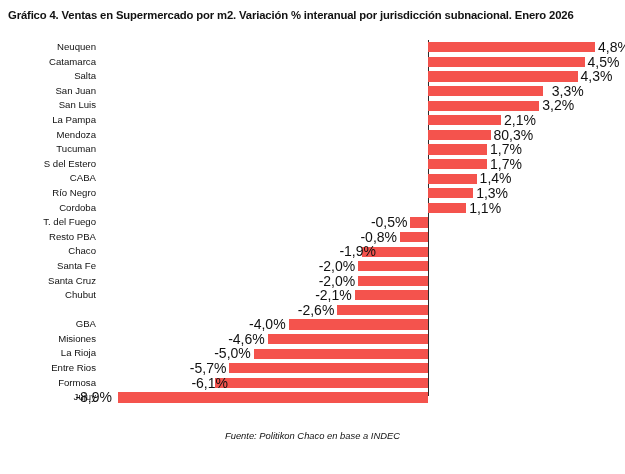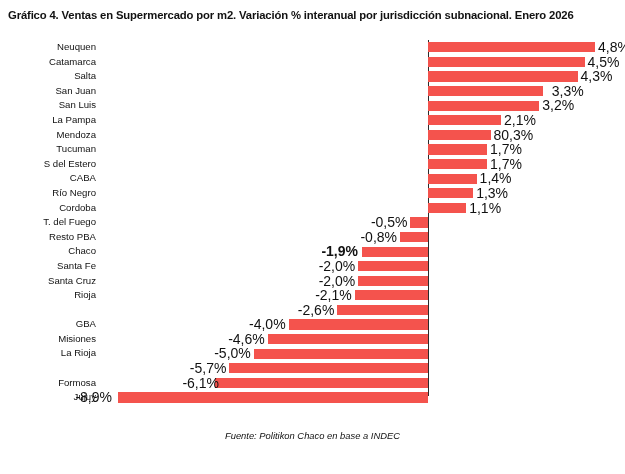--- a/index.html
+++ b/index.html
@@ -203,39 +203,39 @@
           <div class="cat-label">Resto PBA</div>
           <div class="track">
             <div class="bar" style="left: 300.022px; width: 27.854px;"></div>
             <div class="val-label" style="left: 297.022px; transform: translateX(-100%);">-0,8%</div>
           </div>
         </div>
         <div class="row">
           <div class="cat-label">Chaco</div>
           <div class="track">
             <div class="bar" style="left: 261.723px; width: 66.1533px;"></div>
-            <div class="val-label" style="left: 258px; transform: translateX(-100%); font-weight: bold;">-1,9%</div>
+            <div class="val-label" style="left: 276px; transform: translateX(-100%);">-1,9%</div>
           </div>
         </div>
         <div class="row">
           <div class="cat-label">Santa Fe</div>
           <div class="track">
             <div class="bar" style="left: 258.241px; width: 69.635px;"></div>
             <div class="val-label" style="left: 255.241px; transform: translateX(-100%);">-2,0%</div>
           </div>
         </div>
         <div class="row">
           <div class="cat-label">Santa Cruz</div>
           <div class="track">
             <div class="bar" style="left: 258.241px; width: 69.635px;"></div>
             <div class="val-label" style="left: 255.241px; transform: translateX(-100%);">-2,0%</div>
           </div>
         </div>
         <div class="row">
-          <div class="cat-label">Rioja</div>
+          <div class="cat-label">Chubut</div>
           <div class="track">
             <div class="bar" style="left: 254.759px; width: 73.1168px;"></div>
             <div class="val-label" style="left: 251.759px; transform: translateX(-100%);">-2,1%</div>
           </div>
         </div>
         <div class="row">
           <div class="track">
             <div class="bar" style="left: 237.35px; width: 90.5255px;"></div>
             <div class="val-label" style="left: 234.35px; transform: translateX(-100%);">-2,6%</div>
           </div>
@@ -255,30 +255,31 @@
           </div>
         </div>
         <div class="row">
           <div class="cat-label">La Rioja</div>
           <div class="track">
             <div class="bar" style="left: 153.788px; width: 174.088px;"></div>
             <div class="val-label" style="left: 150.788px; transform: translateX(-100%);">-5,0%</div>
           </div>
         </div>
         <div class="row">
+          <div class="cat-label">Entre Rios</div>
           <div class="track">
             <div class="bar" style="left: 129.416px; width: 198.46px;"></div>
             <div class="val-label" style="left: 126.416px; transform: translateX(-100%);">-5,7%</div>
           </div>
         </div>
         <div class="row">
           <div class="cat-label">Formosa</div>
           <div class="track">
             <div class="bar" style="left: 115.489px; width: 212.387px;"></div>
-            <div class="val-label" style="left: 119px; transform: translateX(-100%);">-6,1%</div>
+            <div class="val-label" style="left: 128px; transform: translateX(-100%);">-6,1%</div>
           </div>
         </div>
         <div class="row">
           <div class="cat-label">Jujuy</div>
           <div class="track">
             <div class="bar" style="left: 18px; width: 309.876px;"></div>
             <div class="val-label" style="left: 12px; transform: translateX(-100%);">-8,9%</div>
           </div>
         </div>
       </div>

